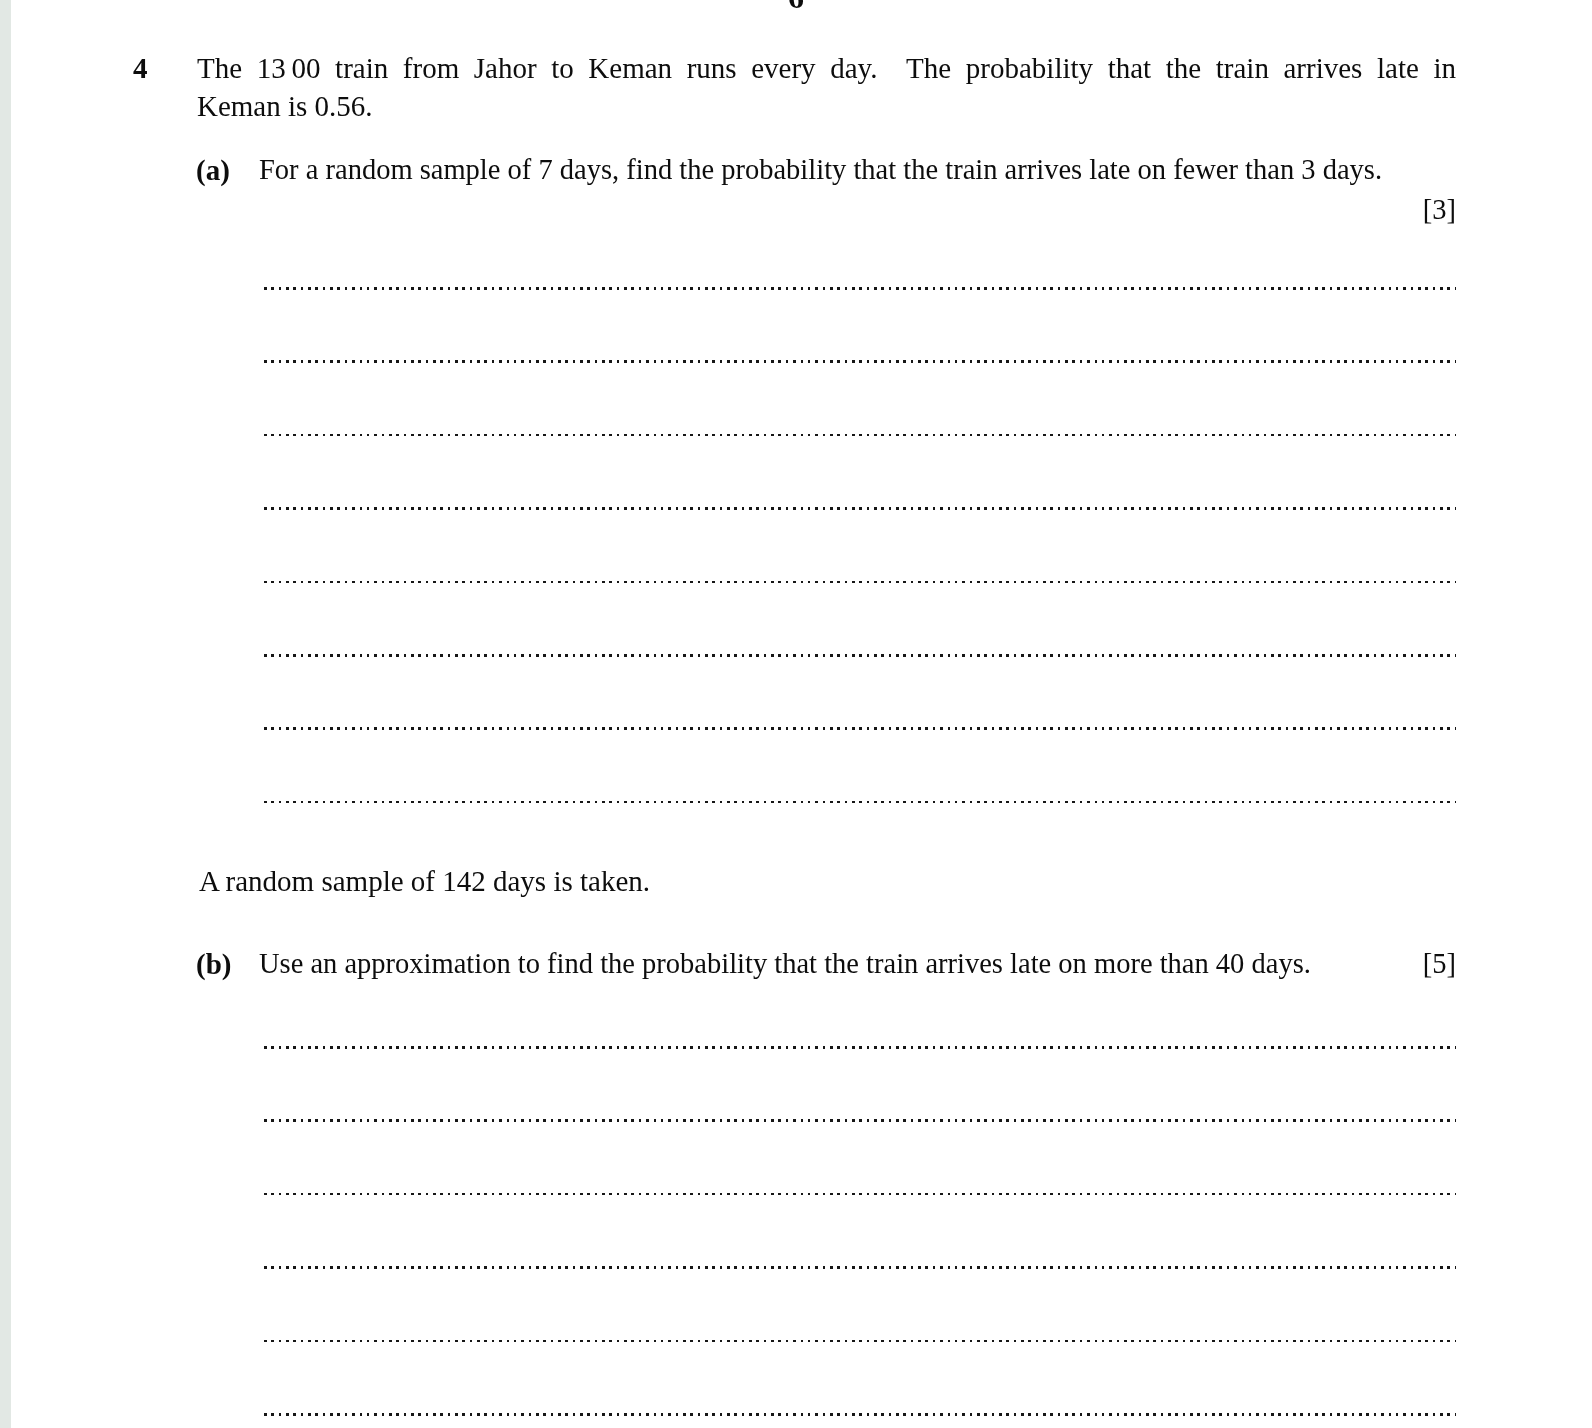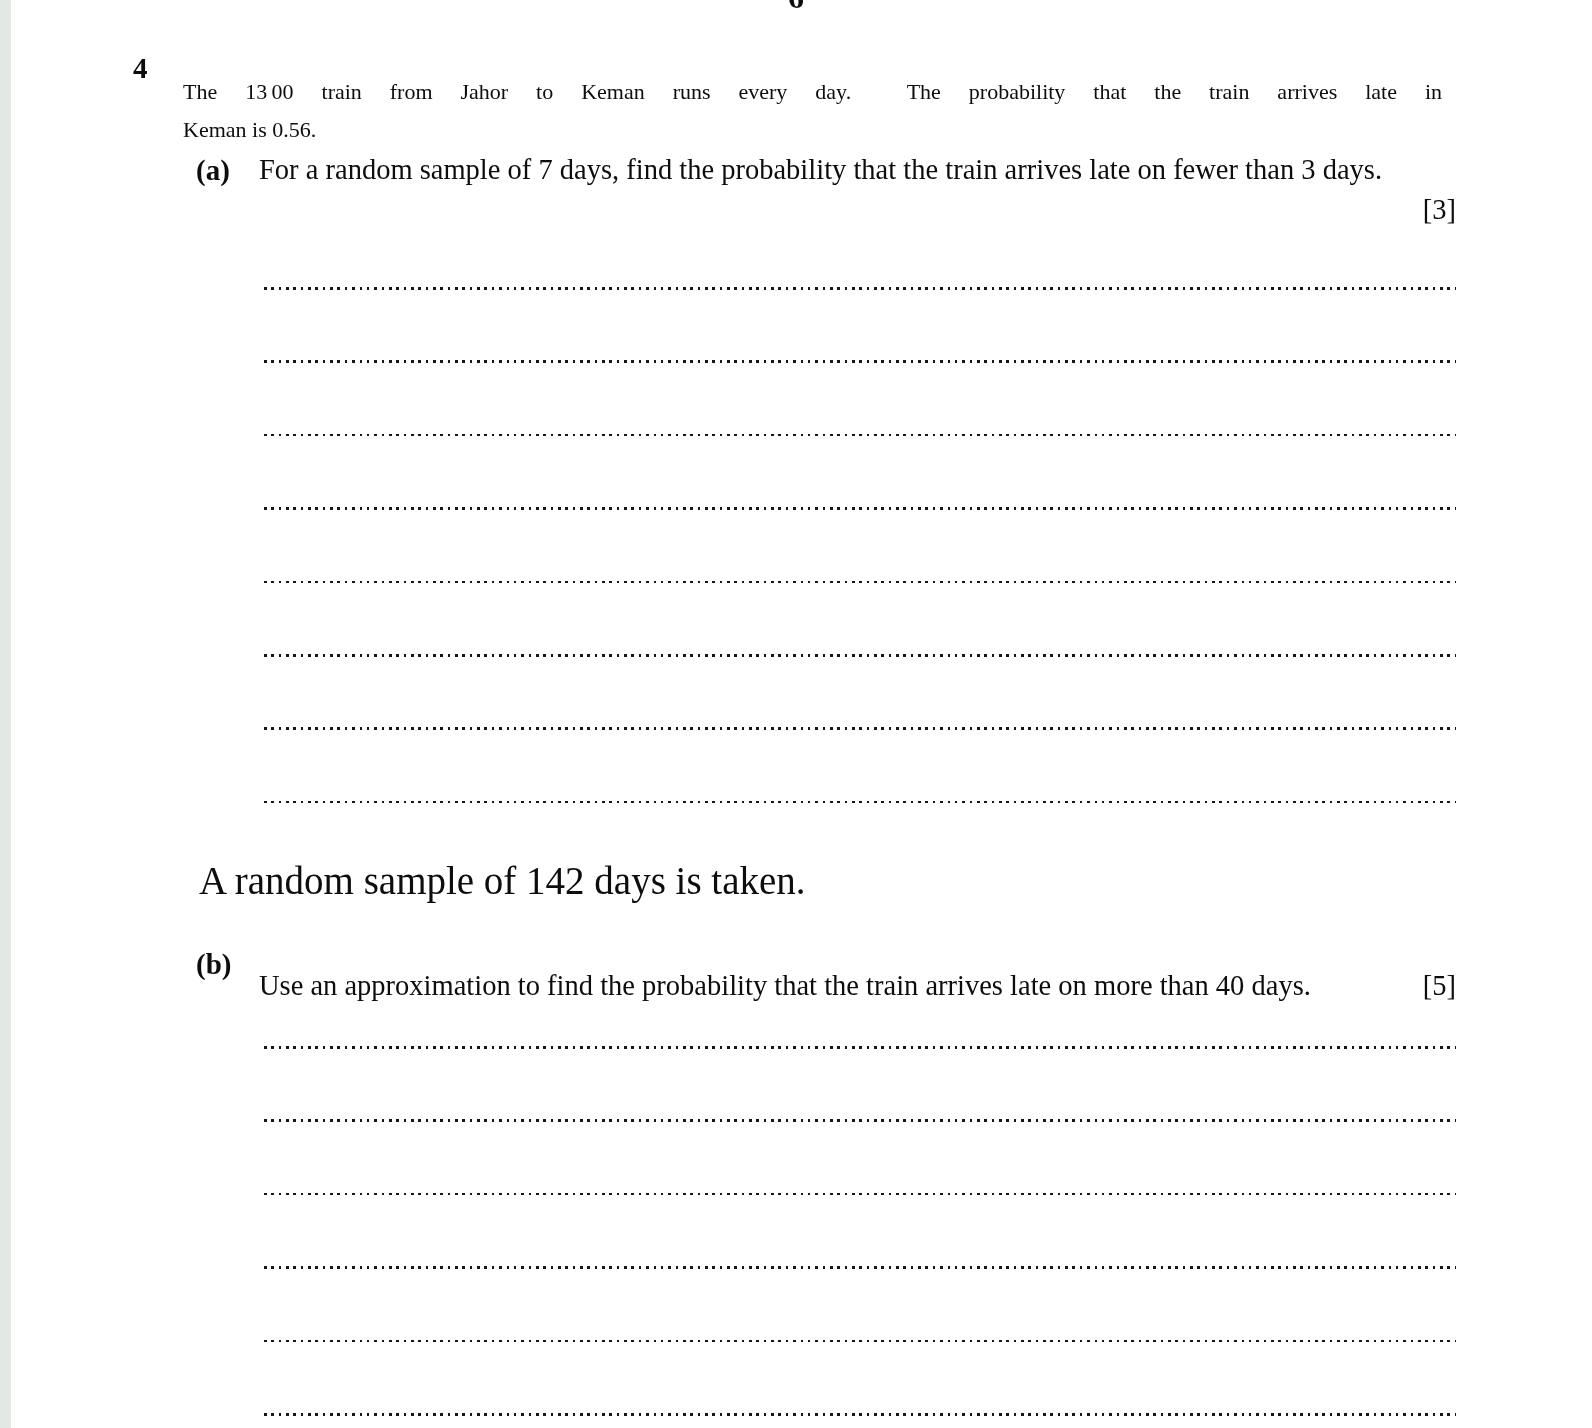--- a/index.html
+++ b/index.html
@@ -42,26 +42,25 @@
   .q-number {
     position: absolute;
     left: 133px;
     top: 49px;
     font-weight: bold;
     font-size: 29px;
     line-height: 38px;
   }
   .stem {
     position: absolute;
-    left: 183px;
+    left: 197px;
     top: 49px;
     width: 1259px;
-    font-size: 22px;
+    font-size: 29px;
     line-height: 38px;
-    margin-top: 24px;
   }
   .stem .justified {
     text-align: justify;
     text-align-last: justify;
     white-space: normal;
   }
   .part-label {
     position: absolute;
     left: 196px;
     font-weight: bold;
@@ -73,21 +72,21 @@
   .part-text {
     position: absolute;
     left: 259px;
     width: 1197px;
     font-size: 28.5px;
     line-height: 36px;
     white-space: nowrap;
   }
   .part-text.a { top: 152px; }
   .part-text.b {
-    top: 968px;
+    top: 946px;
     display: flex;
     justify-content: space-between;
     align-items: flex-start;
   }
   .marks-a {
     position: absolute;
     left: 259px;
     top: 192px;
     width: 1197px;
     text-align: right;
@@ -95,21 +94,21 @@
     line-height: 36px;
   }
   .marks-b {
     padding-left: 20px;
     font-size: 28.5px;
   }
   .interlude {
     position: absolute;
     left: 199px;
     top: 862px;
-    font-size: 39px;
+    font-size: 29px;
     line-height: 38px;
     white-space: nowrap;
   }
   .answer-lines {
     position: absolute;
     left: 264px;
     width: 1192px;
   }
   .answer-lines.a { top: 287px; }
   .answer-lines.b { top: 1046px; }

